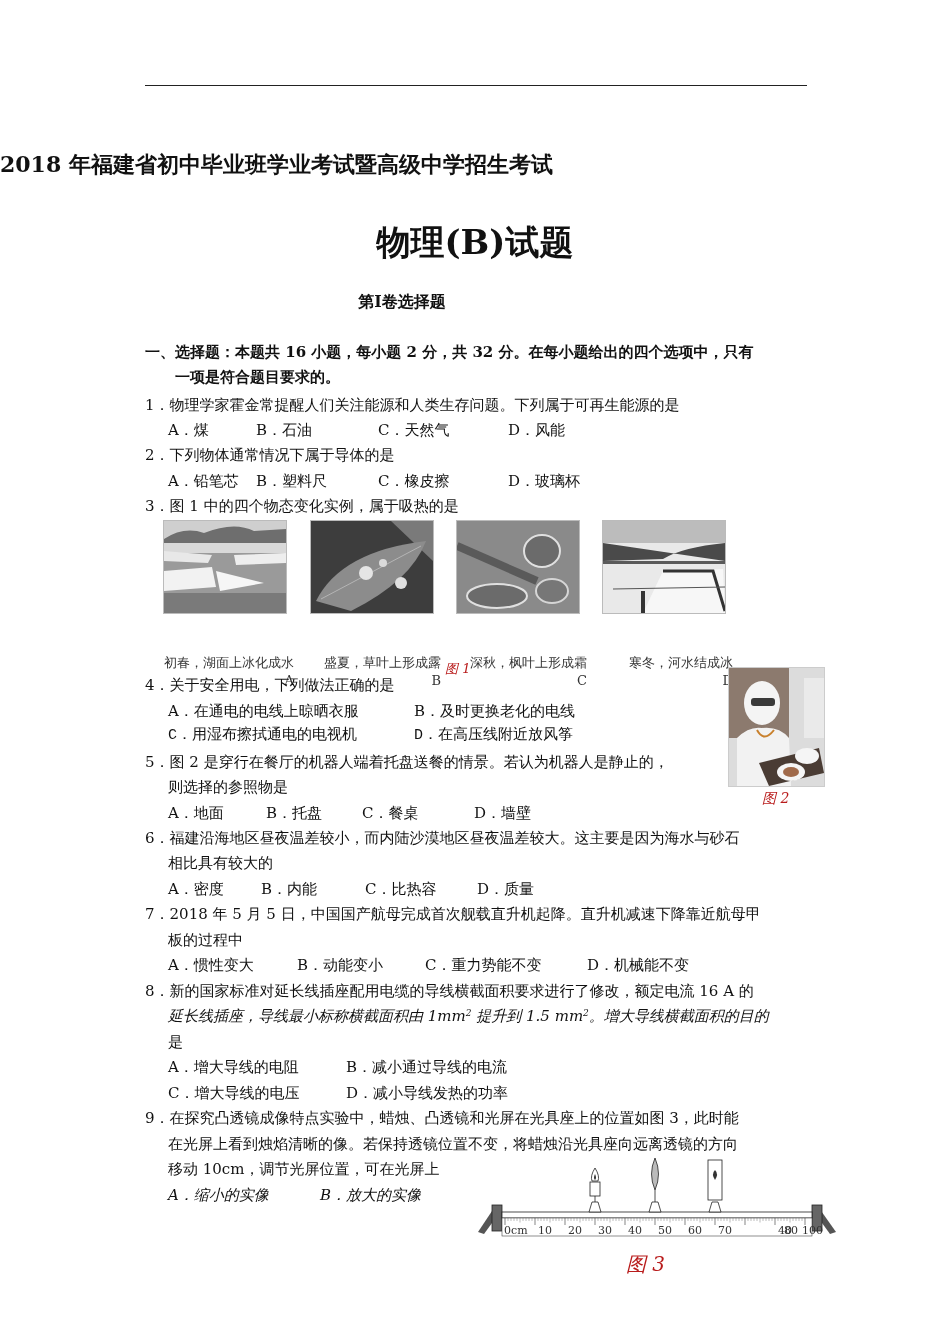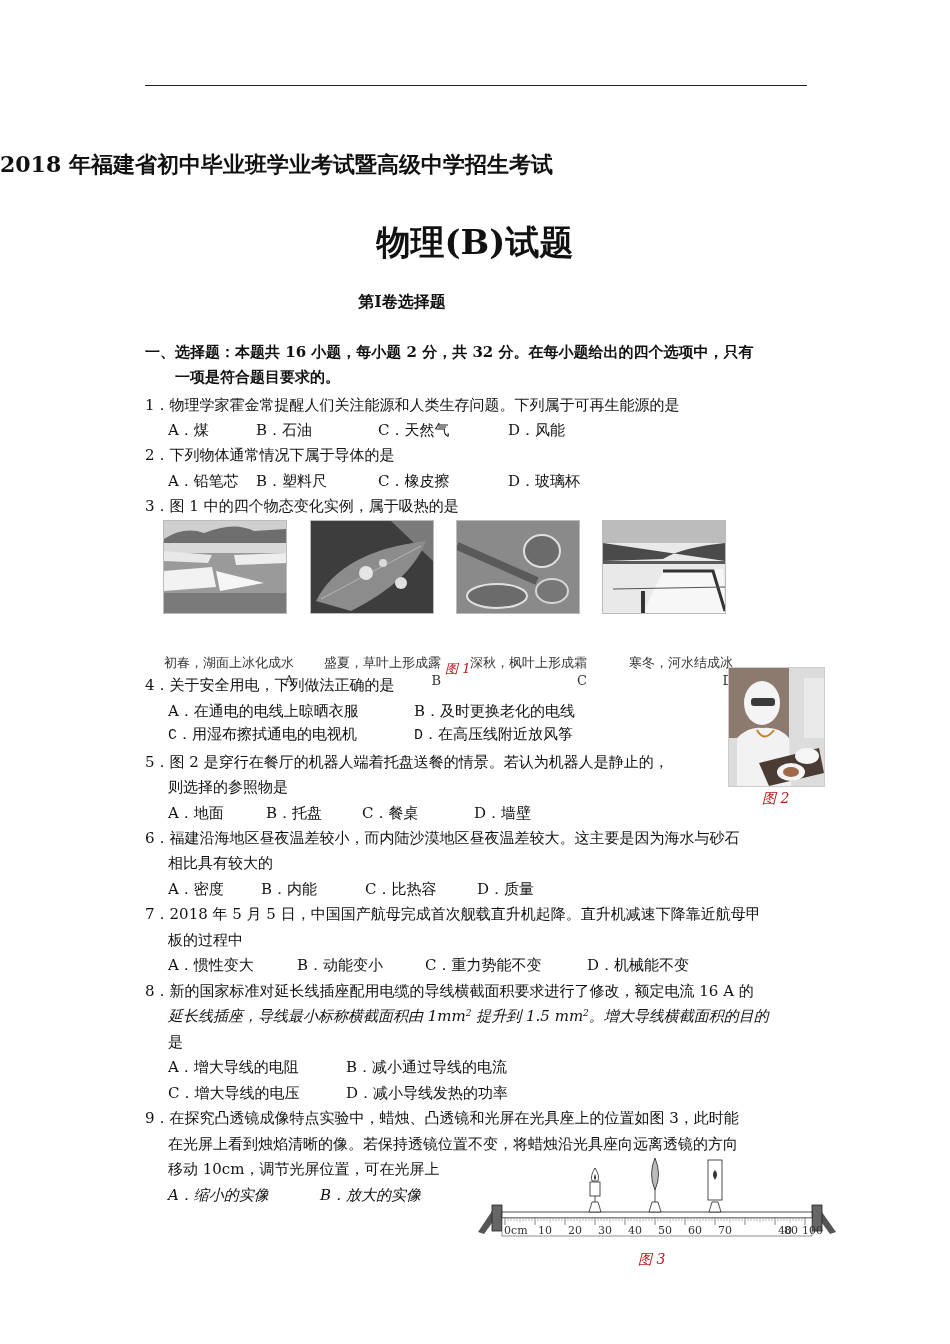--- a/index.html
+++ b/index.html
@@ -255,14 +255,14 @@
     <span style="position:absolute; left:64px;">20</span>
     <span style="position:absolute; left:94px;">30</span>
     <span style="position:absolute; left:124px;">40</span>
     <span style="position:absolute; left:154px;">50</span>
     <span style="position:absolute; left:184px;">60</span>
     <span style="position:absolute; left:214px;">70</span>
     <span style="position:absolute; left:244px;margin-left:36px;">80</span>
     <span style="position:absolute; left:274px;">40</span>
     <span style="position:absolute; left:298px;">100</span>
   </div>
-  <div class="figlabel" style="left:164px; top:101px; font-size:14px;">图 3</div>
+  <div class="figlabel" style="left:152px; top:101px; font-size:20px;">图 3</div>
 </div>
 
 </body></html>

